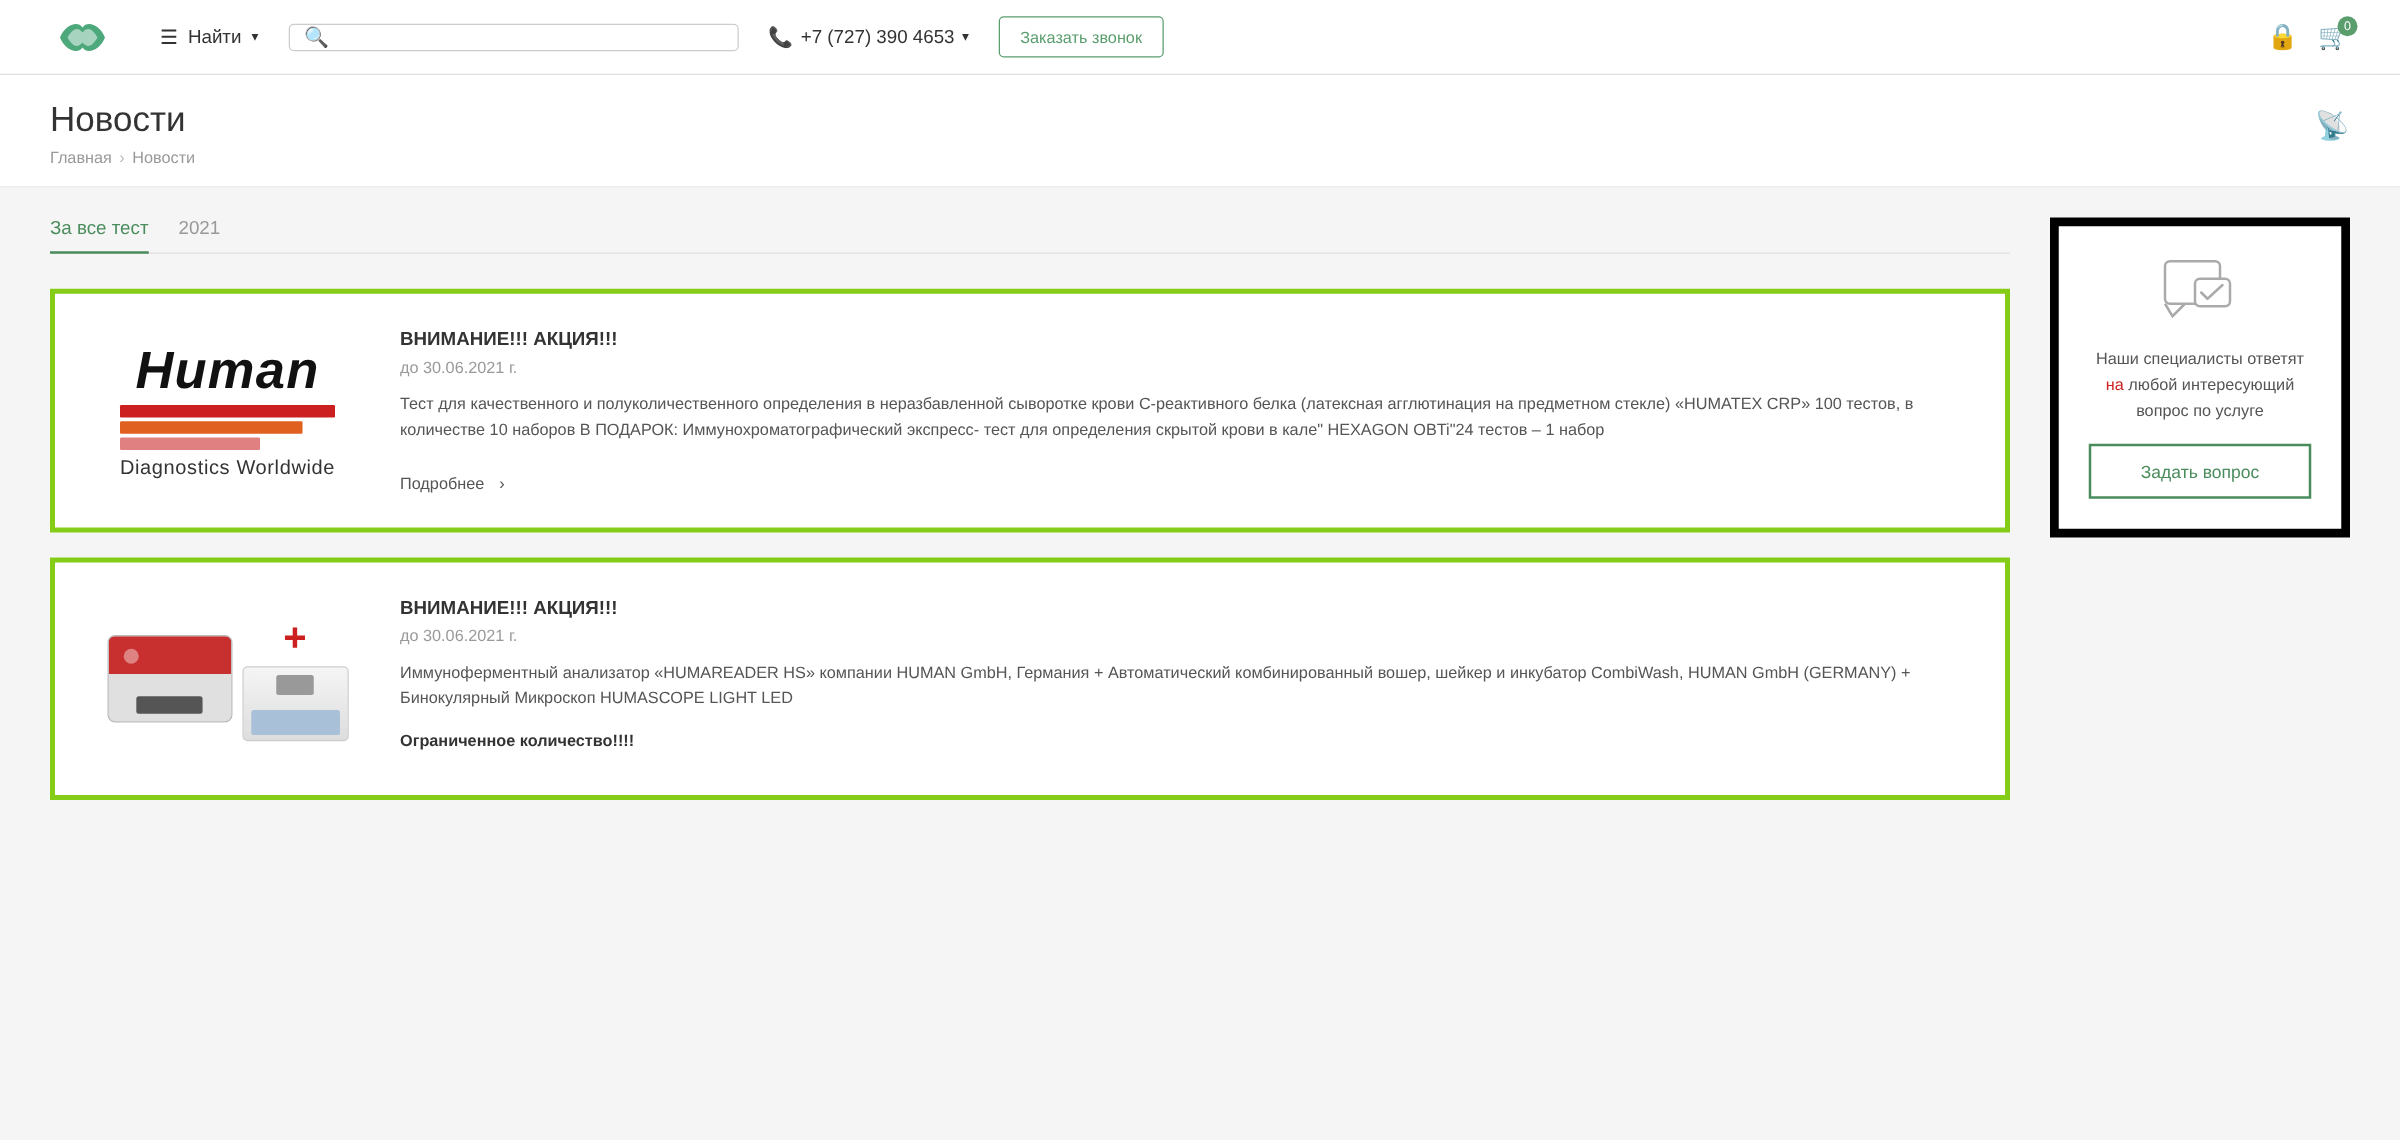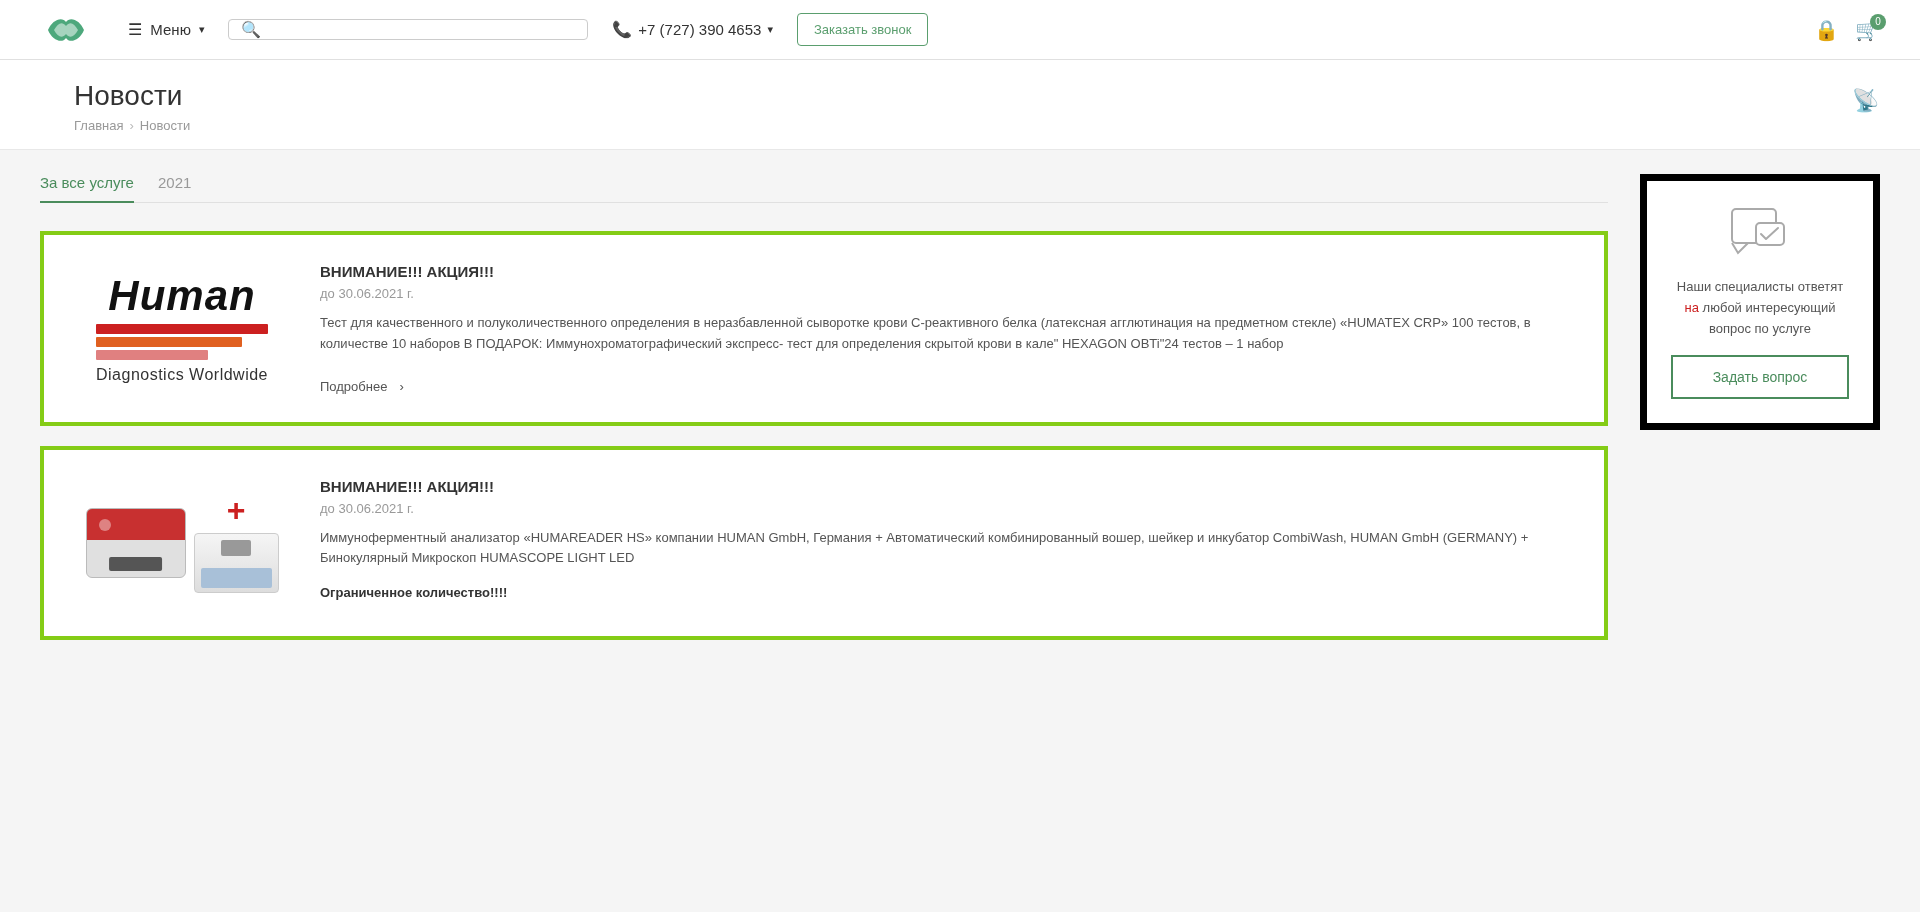--- a/index.html
+++ b/index.html
@@ -242,37 +242,36 @@
     }
     .rss-icon {
       font-size: 20px;
       color: #aaa;
       cursor: pointer;
     }
     .page-header-inner {
       display: flex;
       justify-content: space-between;
       align-items: flex-start;
-      margin-left: 34px;
     }
   </style>
 </head>
 <body>
 
 <header class="header">
   <div class="header-logo">
     <svg class="logo-svg" viewBox="0 0 52 36" fill="none" xmlns="http://www.w3.org/2000/svg">
       <path d="M8 18 C12 8, 22 4, 26 10 C30 4, 40 8, 44 18 C40 28, 30 32, 26 26 C22 32, 12 28, 8 18Z" fill="#3a9e6e" opacity="0.9"></path>
       <path d="M14 18 C18 11, 22 9, 26 14 C30 9, 34 11, 38 18 C34 25, 30 27, 26 22 C22 27, 18 25, 14 18Z" fill="#fff" opacity="0.5"></path>
     </svg>
   </div>
 
   <div class="header-menu">
     <span class="header-menu-icon">☰</span>
-    <span>Меню</span>
+    <span>Найти</span>
     <span style="font-size:11px; margin-left:2px;">▾</span>
   </div>
 
   <div class="header-search">
     <button class="header-search-btn">
       <span>🔍</span>
     </button>
   </div>
 
   <div class="header-phone">
@@ -307,21 +306,21 @@
     <div style="padding-top: 8px;">
       <span class="rss-icon" style="font-size:22px; color:#bbb;">📡</span>
     </div>
   </div>
 </div>
 
 <div class="main-container">
   <div class="content-area">
 
     <div class="tabs">
-      <a class="tab active">За все услуге</a>
+      <a class="tab active">За все тест</a>
       <a class="tab">2021</a>
     </div>
 
     <div class="news-item">
       <div class="news-image-area">
         <div class="human-logo-container">
           <span class="human-text" style="font-style: italic; font-weight: 900; font-size: 42px; color: #111; display: block;">Human</span>
           <div class="human-stripes">
             <div class="stripe stripe-red"></div>
             <div class="stripe stripe-orange"></div>

